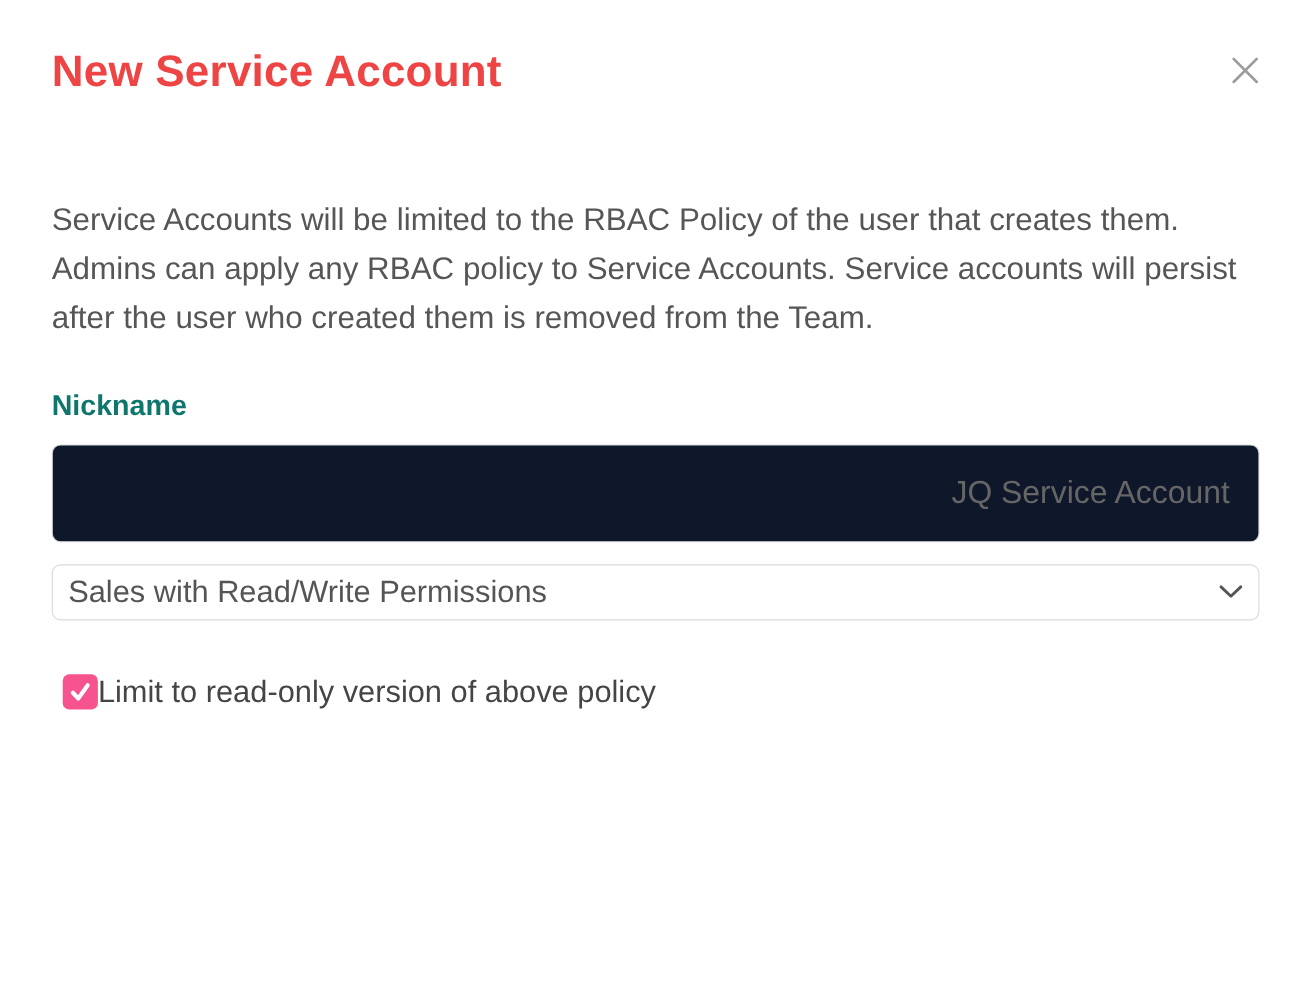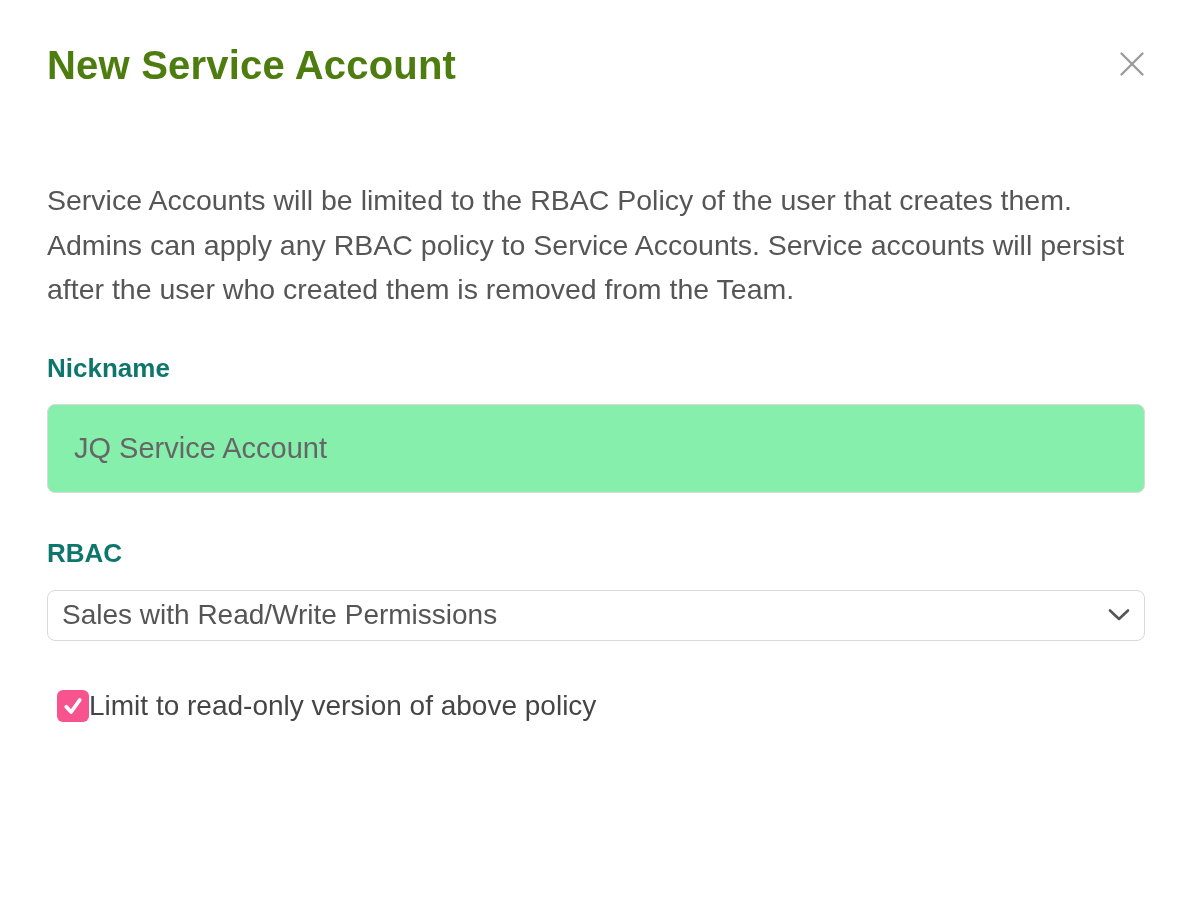--- a/index.html
+++ b/index.html
@@ -15,21 +15,21 @@
     width: 1190px;
     height: 904px;
     padding: 0 45px 0 47px;
     background: #ffffff;
   }
   .modal-title {
     padding-top: 40px;
     font-size: 40px;
     line-height: 50px;
     font-weight: bold;
-    color: #4d7c0f;
+    color: #ef4444;
     letter-spacing: 0.2px;
   }
   .close-btn {
     position: absolute;
     top: 48px;
     right: 42px;
     width: 32px;
     height: 32px;
     background: transparent;
     border: none;
@@ -56,22 +56,23 @@
     display: block;
     margin-top: 19px;
     width: 100%;
     height: 89px;
     border: 1px solid #d9d9d9;
     border-radius: 8px;
     padding: 0 26px;
     font-family: "Liberation Sans", sans-serif;
     font-size: 29px;
     color: #666666;
-    background: #86efac;
+    background: #0f172a;
     outline: none;
+    text-align: right;
   }
   .select-box {
     position: relative;
     margin-top: 20px;
     width: 100%;
     height: 51px;
     border: 1px solid #d9d9d9;
     border-radius: 8px;
     background: #ffffff;
     display: flex;
@@ -159,21 +160,20 @@
       </svg>
     </span>
   </button>
 
   <p class="modal-description">Service Accounts will be limited to the RBAC Policy of the user that creates them. Admins can apply any RBAC policy to Service Accounts. Service accounts will persist after the user who created them is removed from the Team.</p>
 
   <div class="field-label">Nickname</div>
 
   <input class="text-input" type="text" value="JQ Service Account" style="">
 
-  <div class="field-label" style="margin-top:44px;">RBAC</div>
 
   <div class="select-box">
     <span class="select-value">Sales with Read/Write Permissions</span>
     <span class="select-chevron">
       <svg width="22" height="13" viewBox="0 0 22 13">
         <polyline points="2,2 11,10.5 20,2" fill="none" stroke="#555555" stroke-width="2.6" stroke-linecap="round" stroke-linejoin="round"></polyline>
       </svg>
     </span>
   </div>
 

